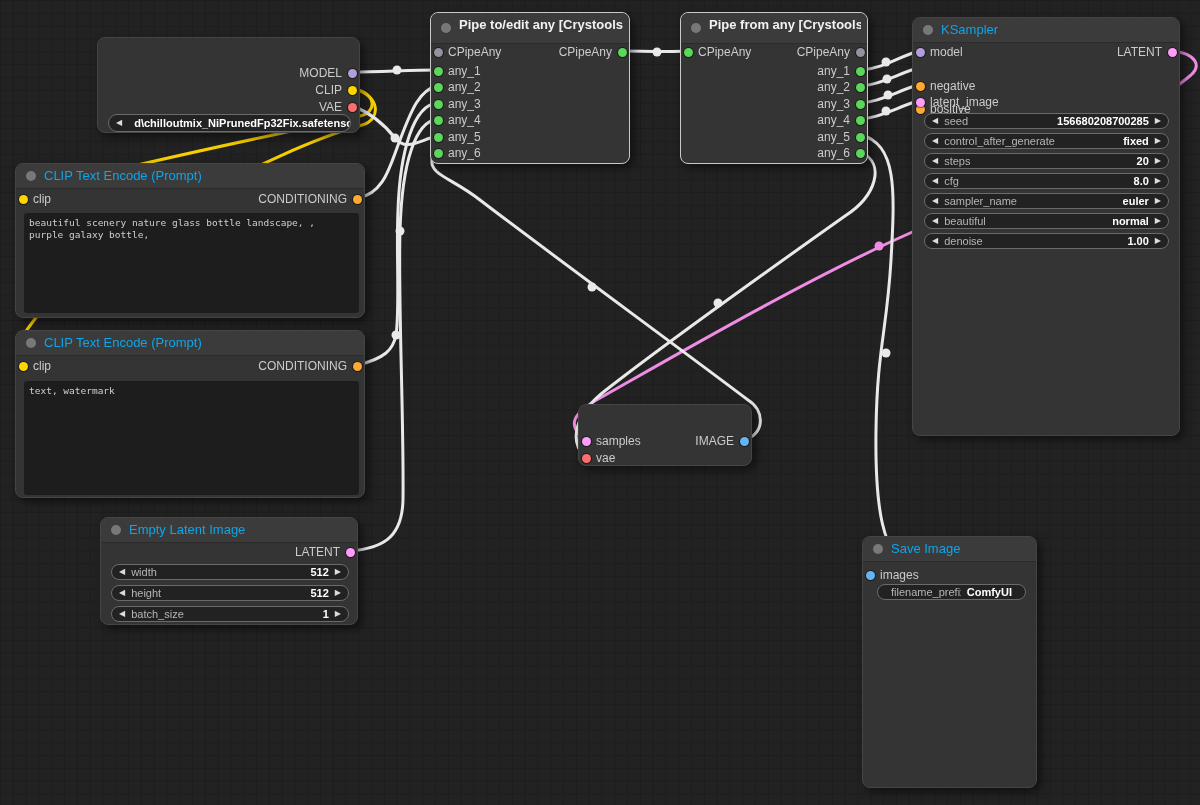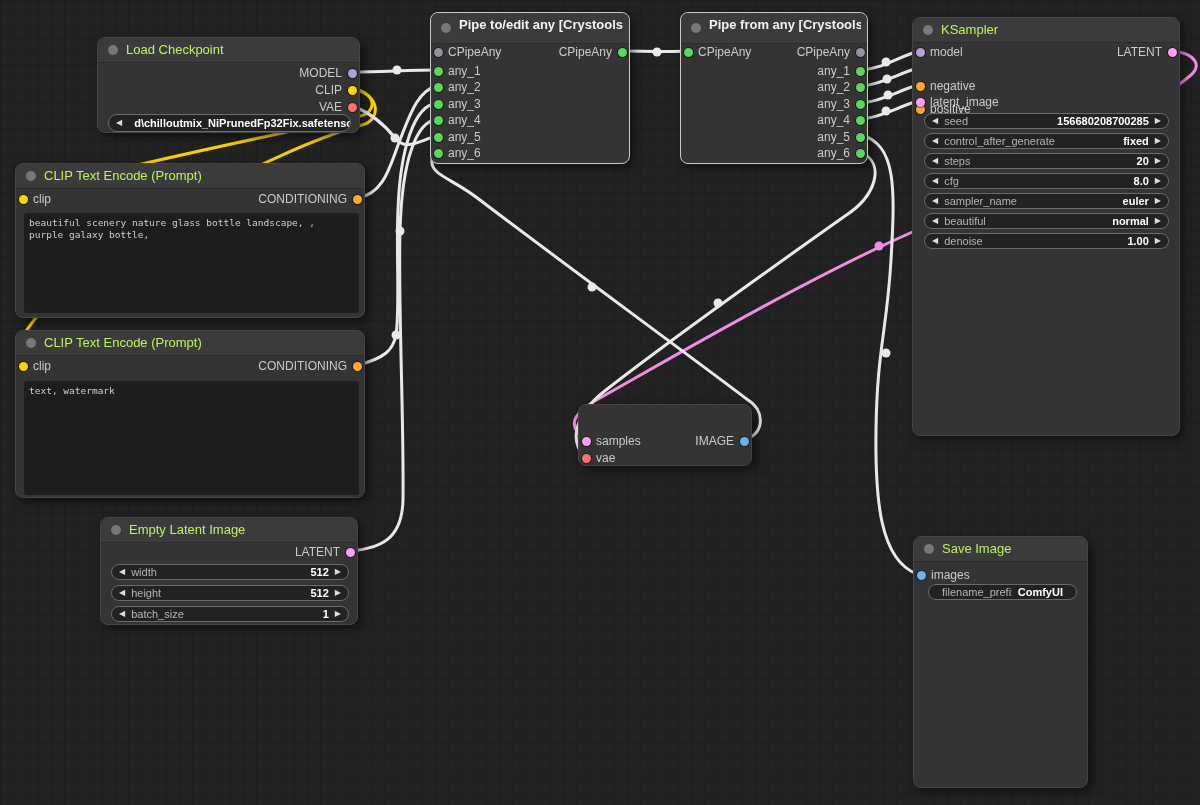--- a/index.html
+++ b/index.html
@@ -24,21 +24,21 @@
     position:absolute;left:0;top:0;right:0;height:24px;
     background:#3b3b3b;border-radius:8px 8px 0 0;
     border-bottom:1px solid #2b2b2b;
   }
   .node .hdot{
     position:absolute;left:10px;top:50%;margin-top:-5px;
     width:10px;height:10px;border-radius:50%;background:#787878;
   }
   .node .title{
     position:absolute;left:28px;top:0;right:6px;line-height:24px;
-    font-size:13px;color:#bef264;white-space:nowrap;overflow:hidden;
+    font-size:13px;color:#0ea5e9;white-space:nowrap;overflow:hidden;
   }
   .node.selected .title{color:#f2f2f2;font-weight:bold;}
   .slot{position:absolute;height:16px;left:0;right:0;}
   .slot .dot{
     position:absolute;top:50%;margin-top:-4.5px;width:9px;height:9px;
     border-radius:50%;box-shadow:0 0 0 1px rgba(0,0,0,.45);
   }
   .slot.in .dot{left:2.5px;}
   .slot.out .dot{right:2.5px;}
   .slot .lbl{
@@ -93,24 +93,20 @@
     <circle cx="888" cy="95" r="4.5" fill="#e9e9e9"></circle>
     <path d="M 861 119 C 885 117, 900 105, 919 101" fill="none" stroke="#e9e9e9" stroke-width="3" stroke-linecap="round"></path>
     <circle cx="886" cy="111" r="4.5" fill="#e9e9e9"></circle>
     <path d="M 861 135 C 897 144, 895 190, 891 260 C 887 330, 877 350, 876 430 C 875 500, 880 560, 917 574" fill="none" stroke="#e9e9e9" stroke-width="3" stroke-linecap="round"></path>
     <circle cx="886" cy="353" r="4.5" fill="#e9e9e9"></circle>
     <path d="M 861 152 C 886 164, 876 196, 845 216 C 780 262, 670 340, 606 390 C 576 413, 568 440, 585 457" fill="none" stroke="#e9e9e9" stroke-width="3" stroke-linecap="round"></path>
     <circle cx="718" cy="303" r="4.5" fill="#e9e9e9"></circle>
   </svg>
 
 <div class="node" style="left: 97px; top: 37px; width: 263px; height: 96px;">
-  <div class="header" style="height: 24px;">
-    <span class="hdot"></span>
-    <span class="title">Load Checkpoint</span>
-  </div>
 <div class="slot out" style="top: 27px;">
       <span class="dot" style="background: rgb(179, 157, 219);"></span>
       <span class="lbl">MODEL</span>
     </div>
     <div class="slot out" style="top: 44px;">
       <span class="dot" style="background: rgb(255, 213, 0);"></span>
       <span class="lbl">CLIP</span>
     </div>
     <div class="slot out" style="top: 61px;">
       <span class="dot" style="background: rgb(255, 110, 110);"></span>
@@ -339,21 +335,21 @@
     <div class="slot in" style="top: 45px;">
       <span class="dot" style="background: rgb(255, 110, 110);"></span>
       <span class="lbl">vae</span>
     </div>
     <div class="slot out" style="top: 28px;">
       <span class="dot" style="background: rgb(100, 181, 246);"></span>
       <span class="lbl">IMAGE</span>
     </div>
   </div>
 
-<div class="node" style="left: 913px; top: 536px; width: 175px; height: 252px;">
+<div class="node" style="left: 862px; top: 536px; width: 175px; height: 252px;">
   <div class="header" style="height: 24px;">
     <span class="hdot"></span>
     <span class="title">Save Image</span>
   </div>
 <div class="slot in" style="top: 30px;">
       <span class="dot" style="background: rgb(100, 181, 246);"></span>
       <span class="lbl">images</span>
     </div>
     <div class="widget" style="left: 14px; top: 47px; width: 149px; height: 16px;">
       <span class="wlbl">filename_prefix</span>

